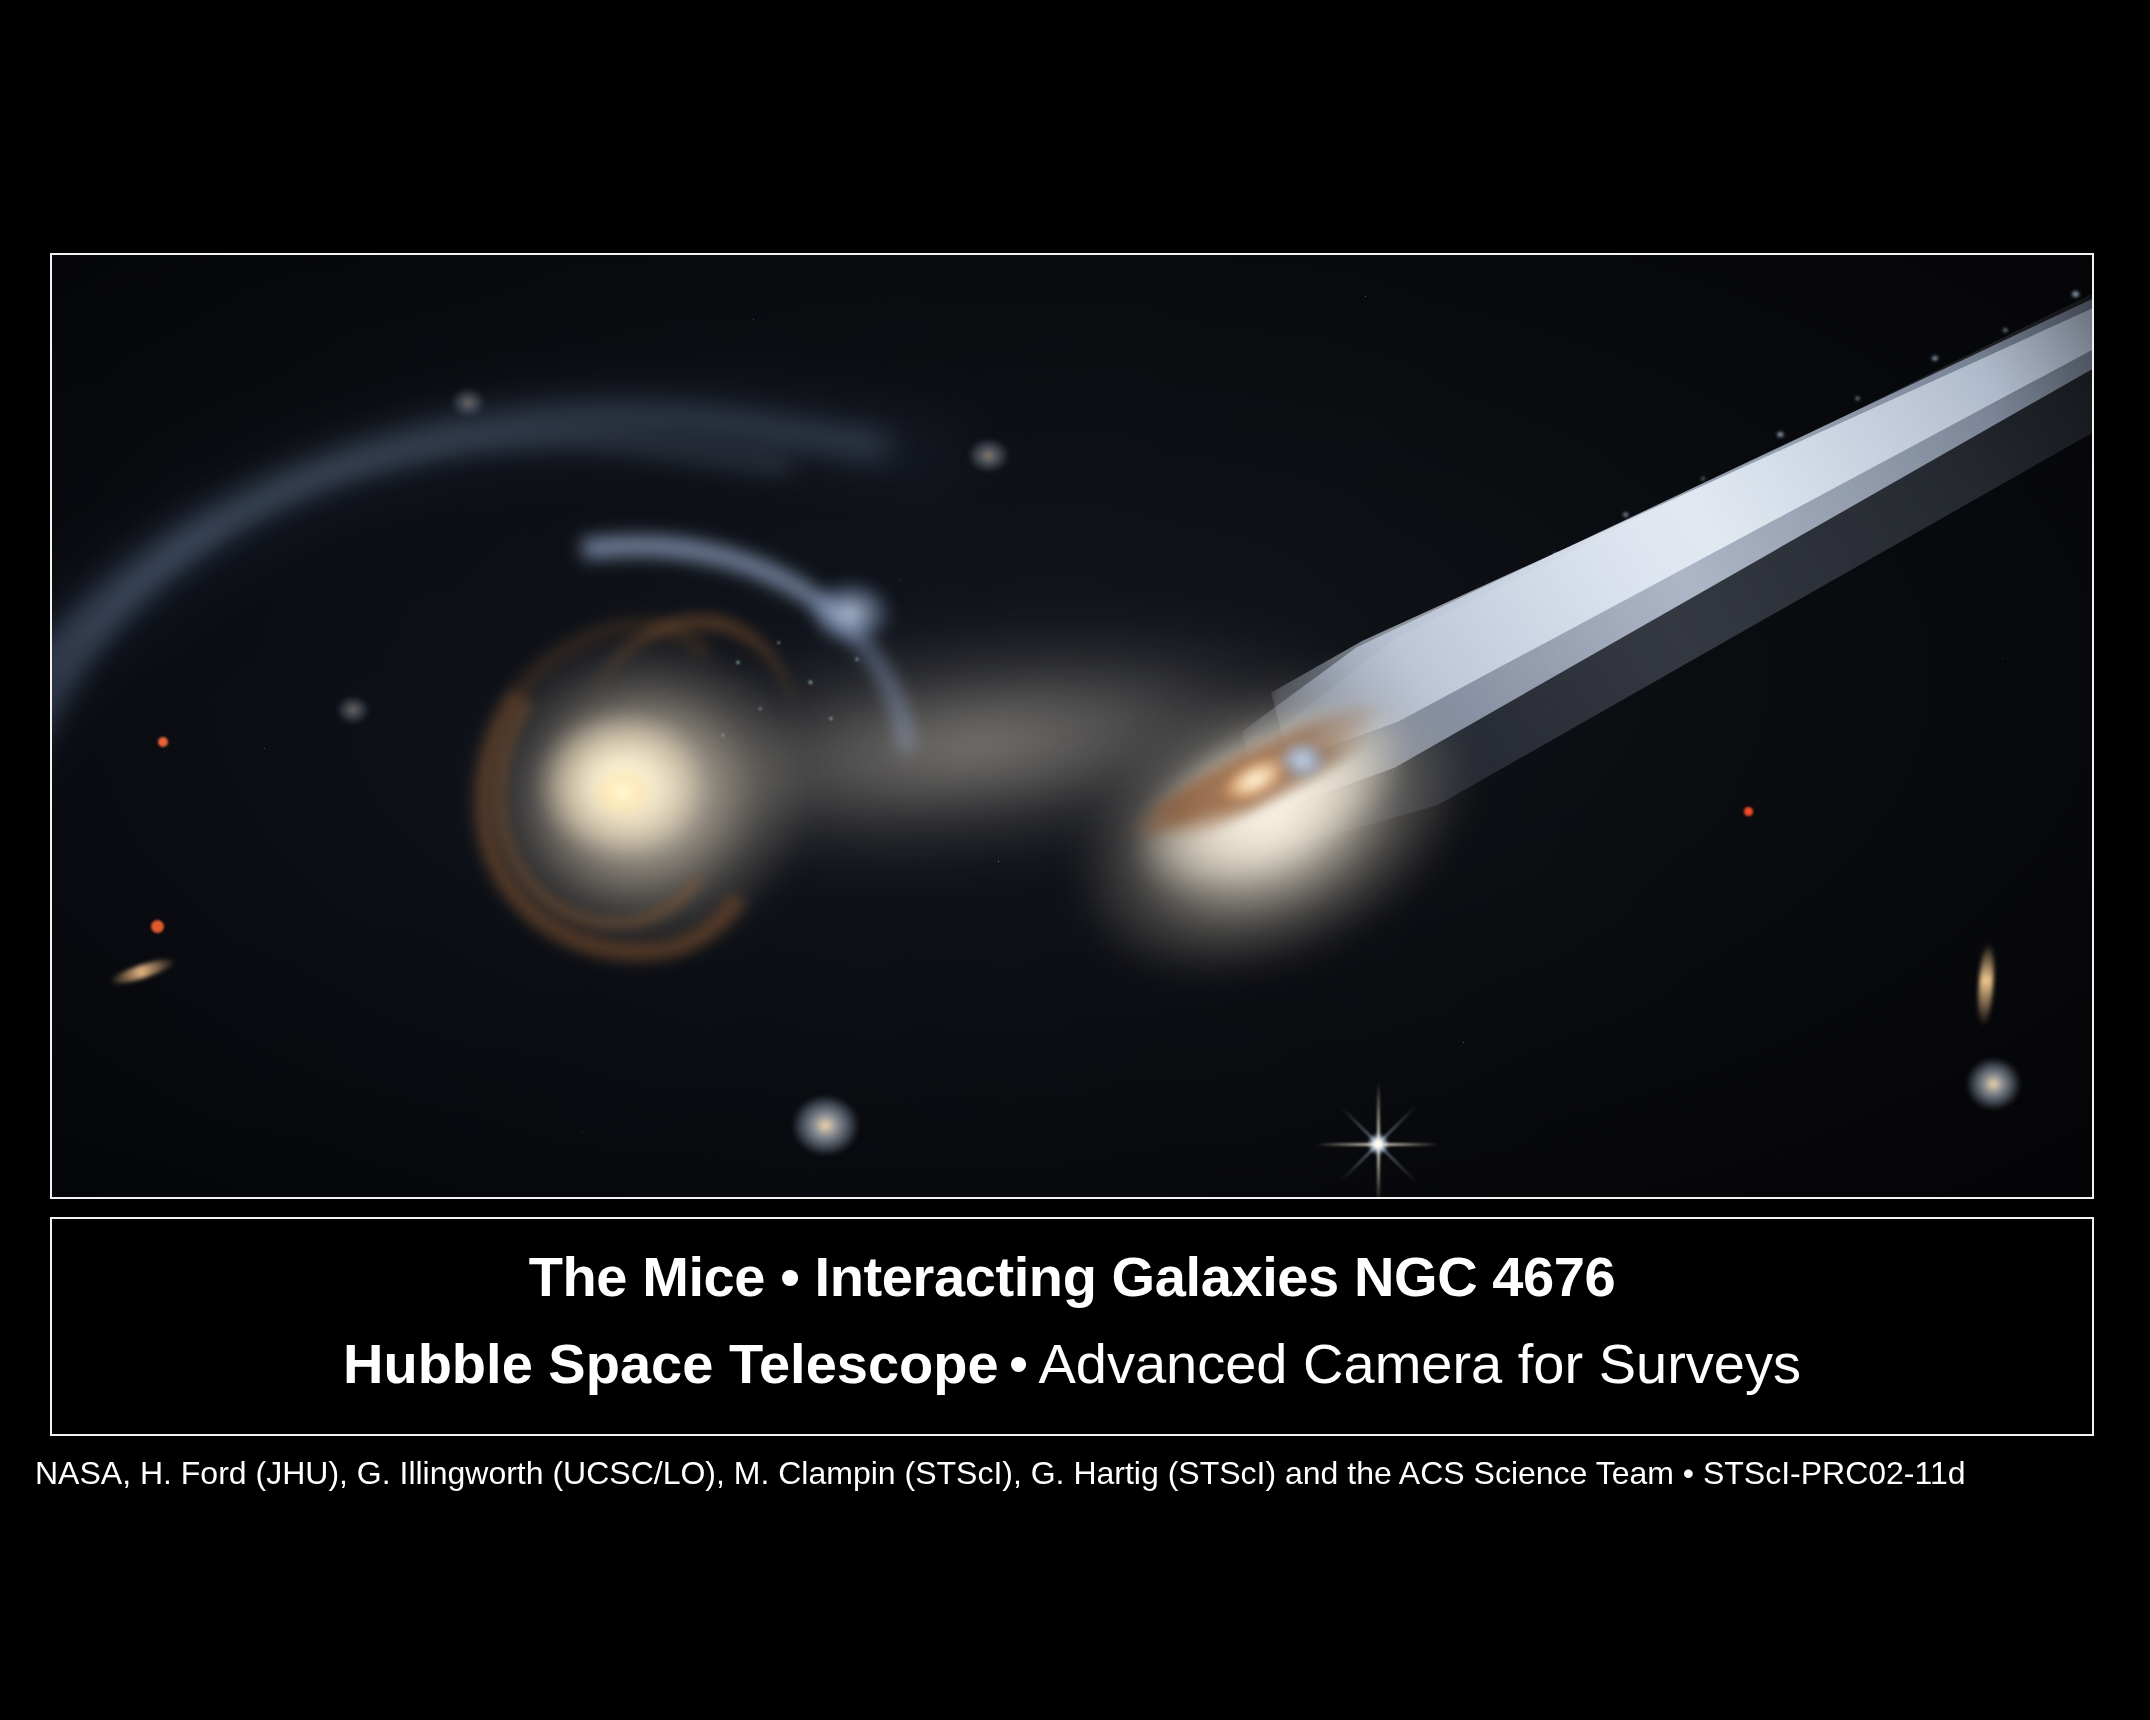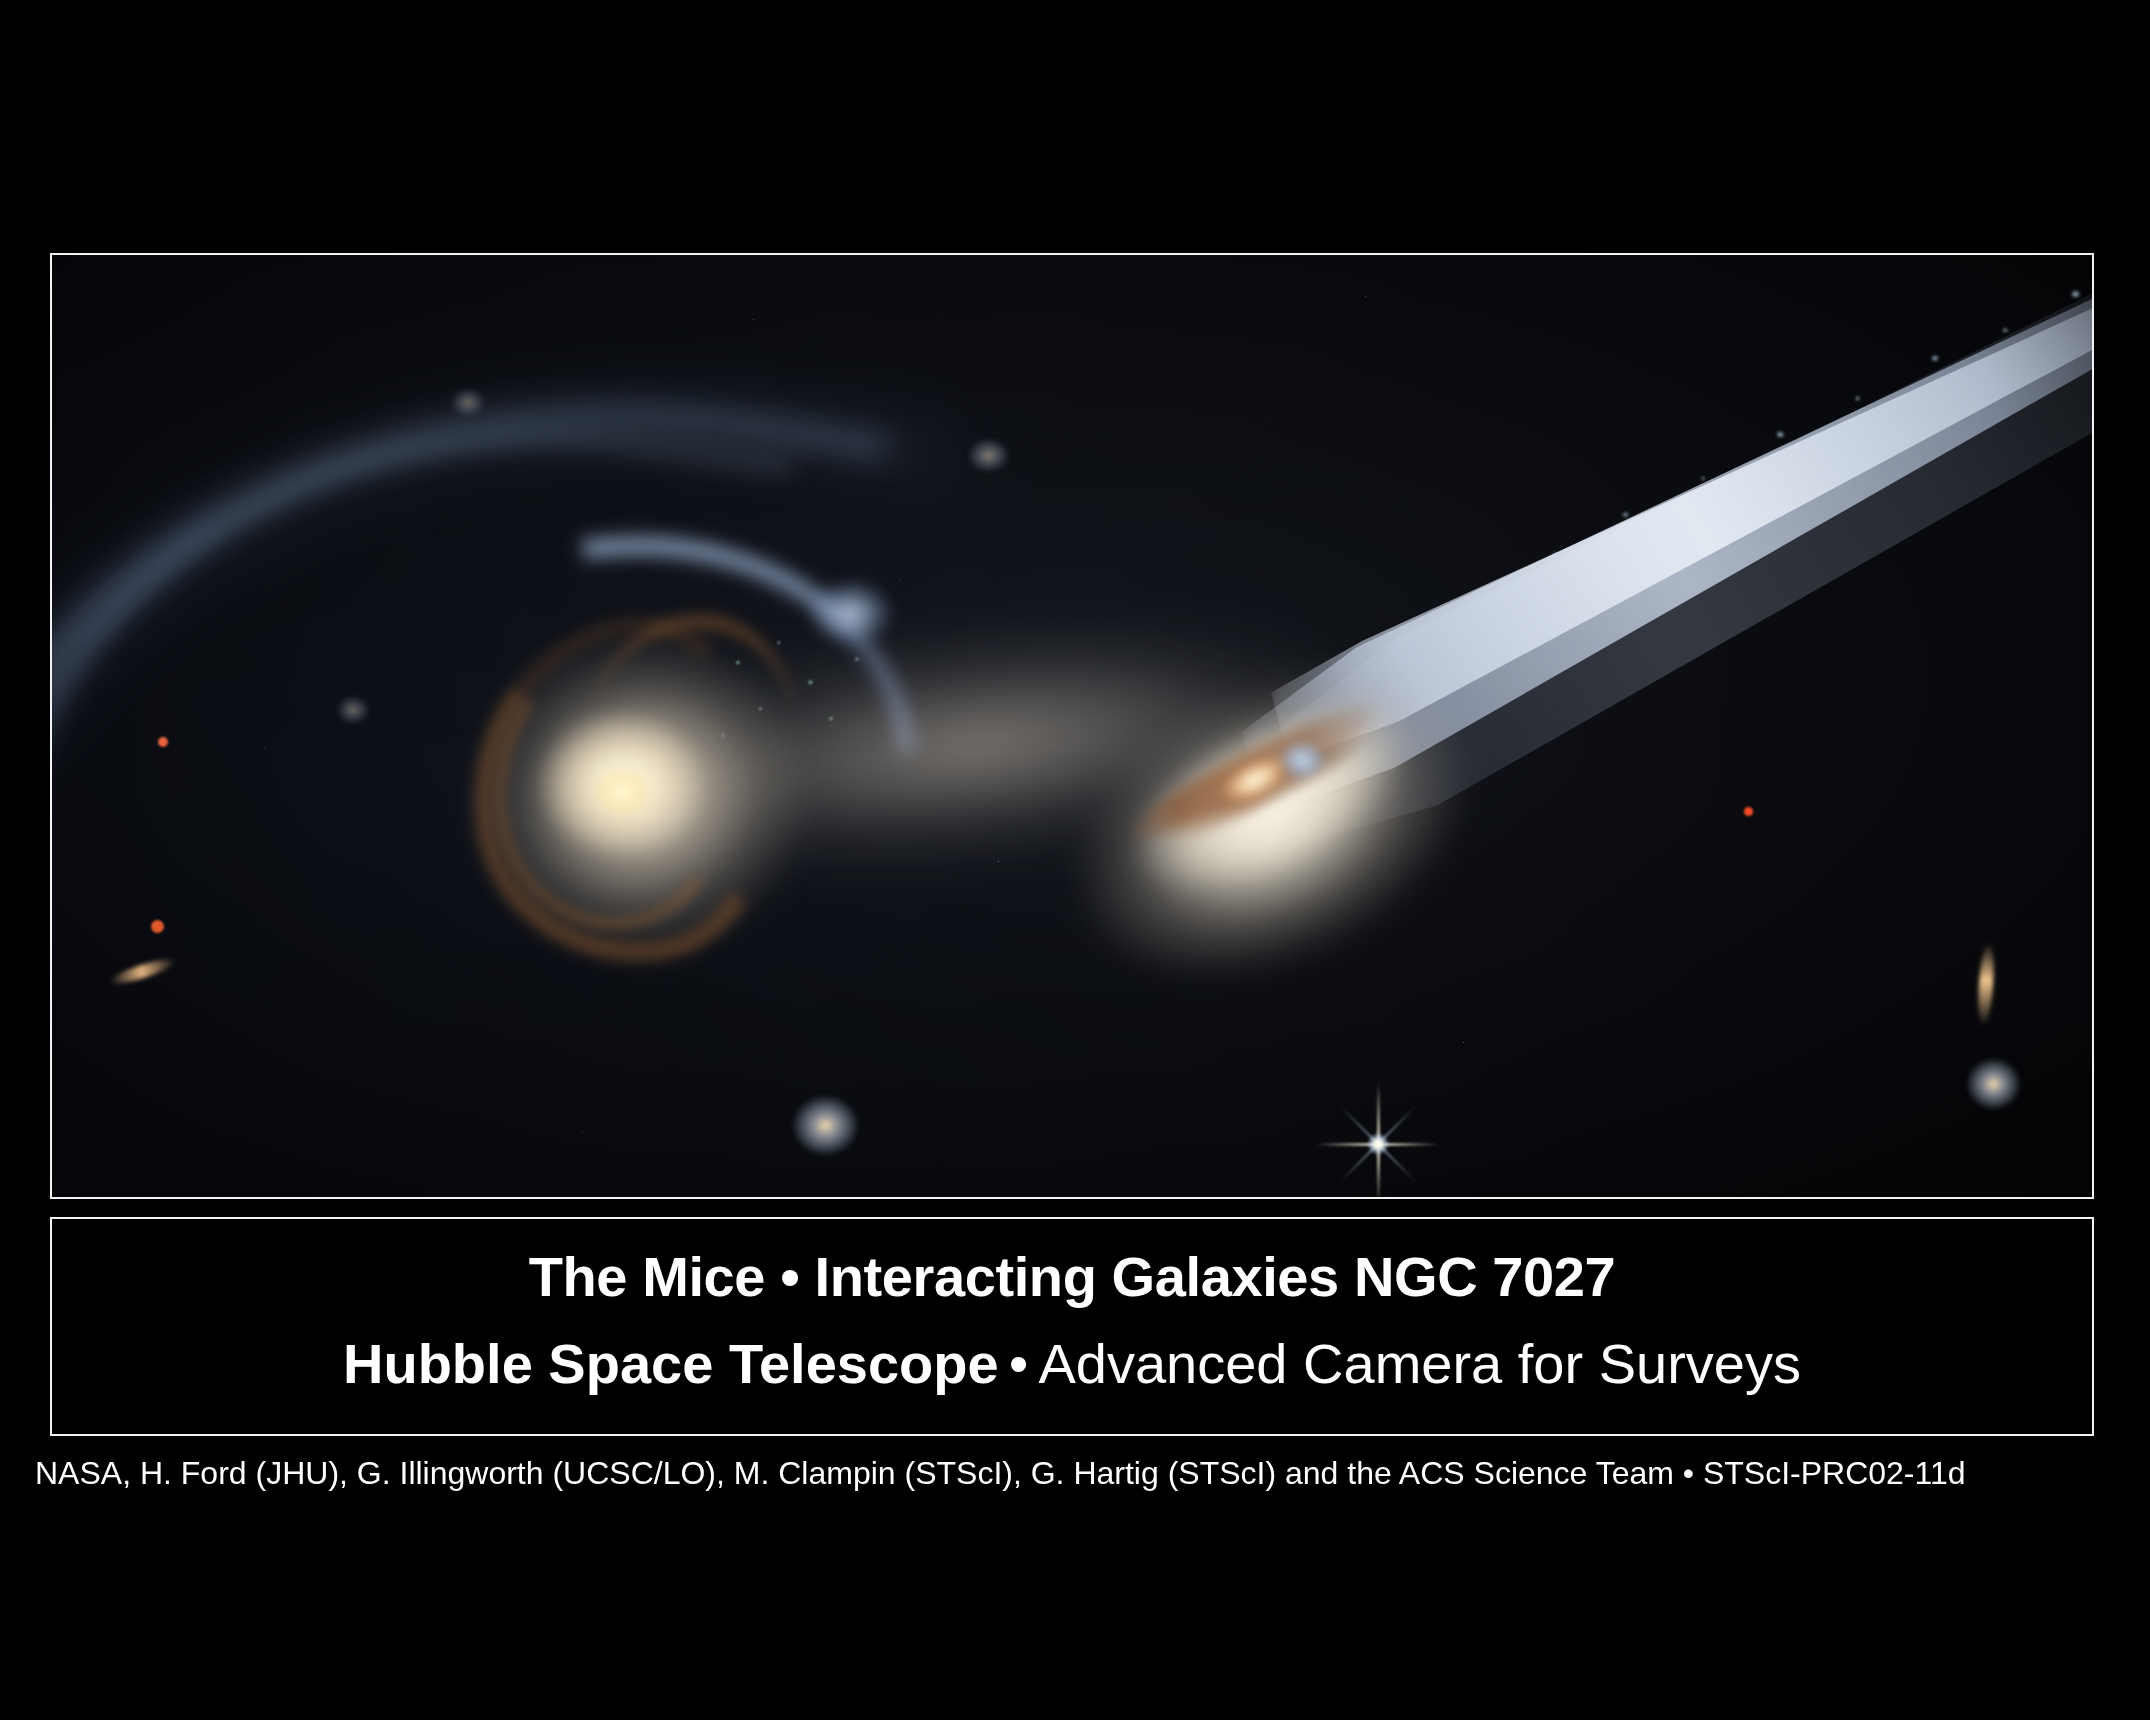--- a/index.html
+++ b/index.html
@@ -370,21 +370,21 @@
         <div class="sp-d2"></div>
         <div class="sp-v"></div>
         <div class="sp-h"></div>
         <div class="core"></div>
       </div>
 
     </div>
   </div>
 
   <div id="caption-box">
-    <div id="title-line-1">The Mice • Interacting Galaxies NGC 7027</div>
+    <div id="title-line-1">The Mice • Interacting Galaxies NGC 4676</div>
     <div id="title-line-2">
       <span class="bold">Hubble Space Telescope</span><span class="bullet">•</span><span class="light">Advanced Camera for Surveys</span>
     </div>
   </div>
 
   <div id="credit-line">NASA, H. Ford (JHU), G. Illingworth (UCSC/LO), M. Clampin (STScI), G. Hartig (STScI) and the ACS Science Team • STScI-PRC02-11d</div>
 
 </div>
 
 

